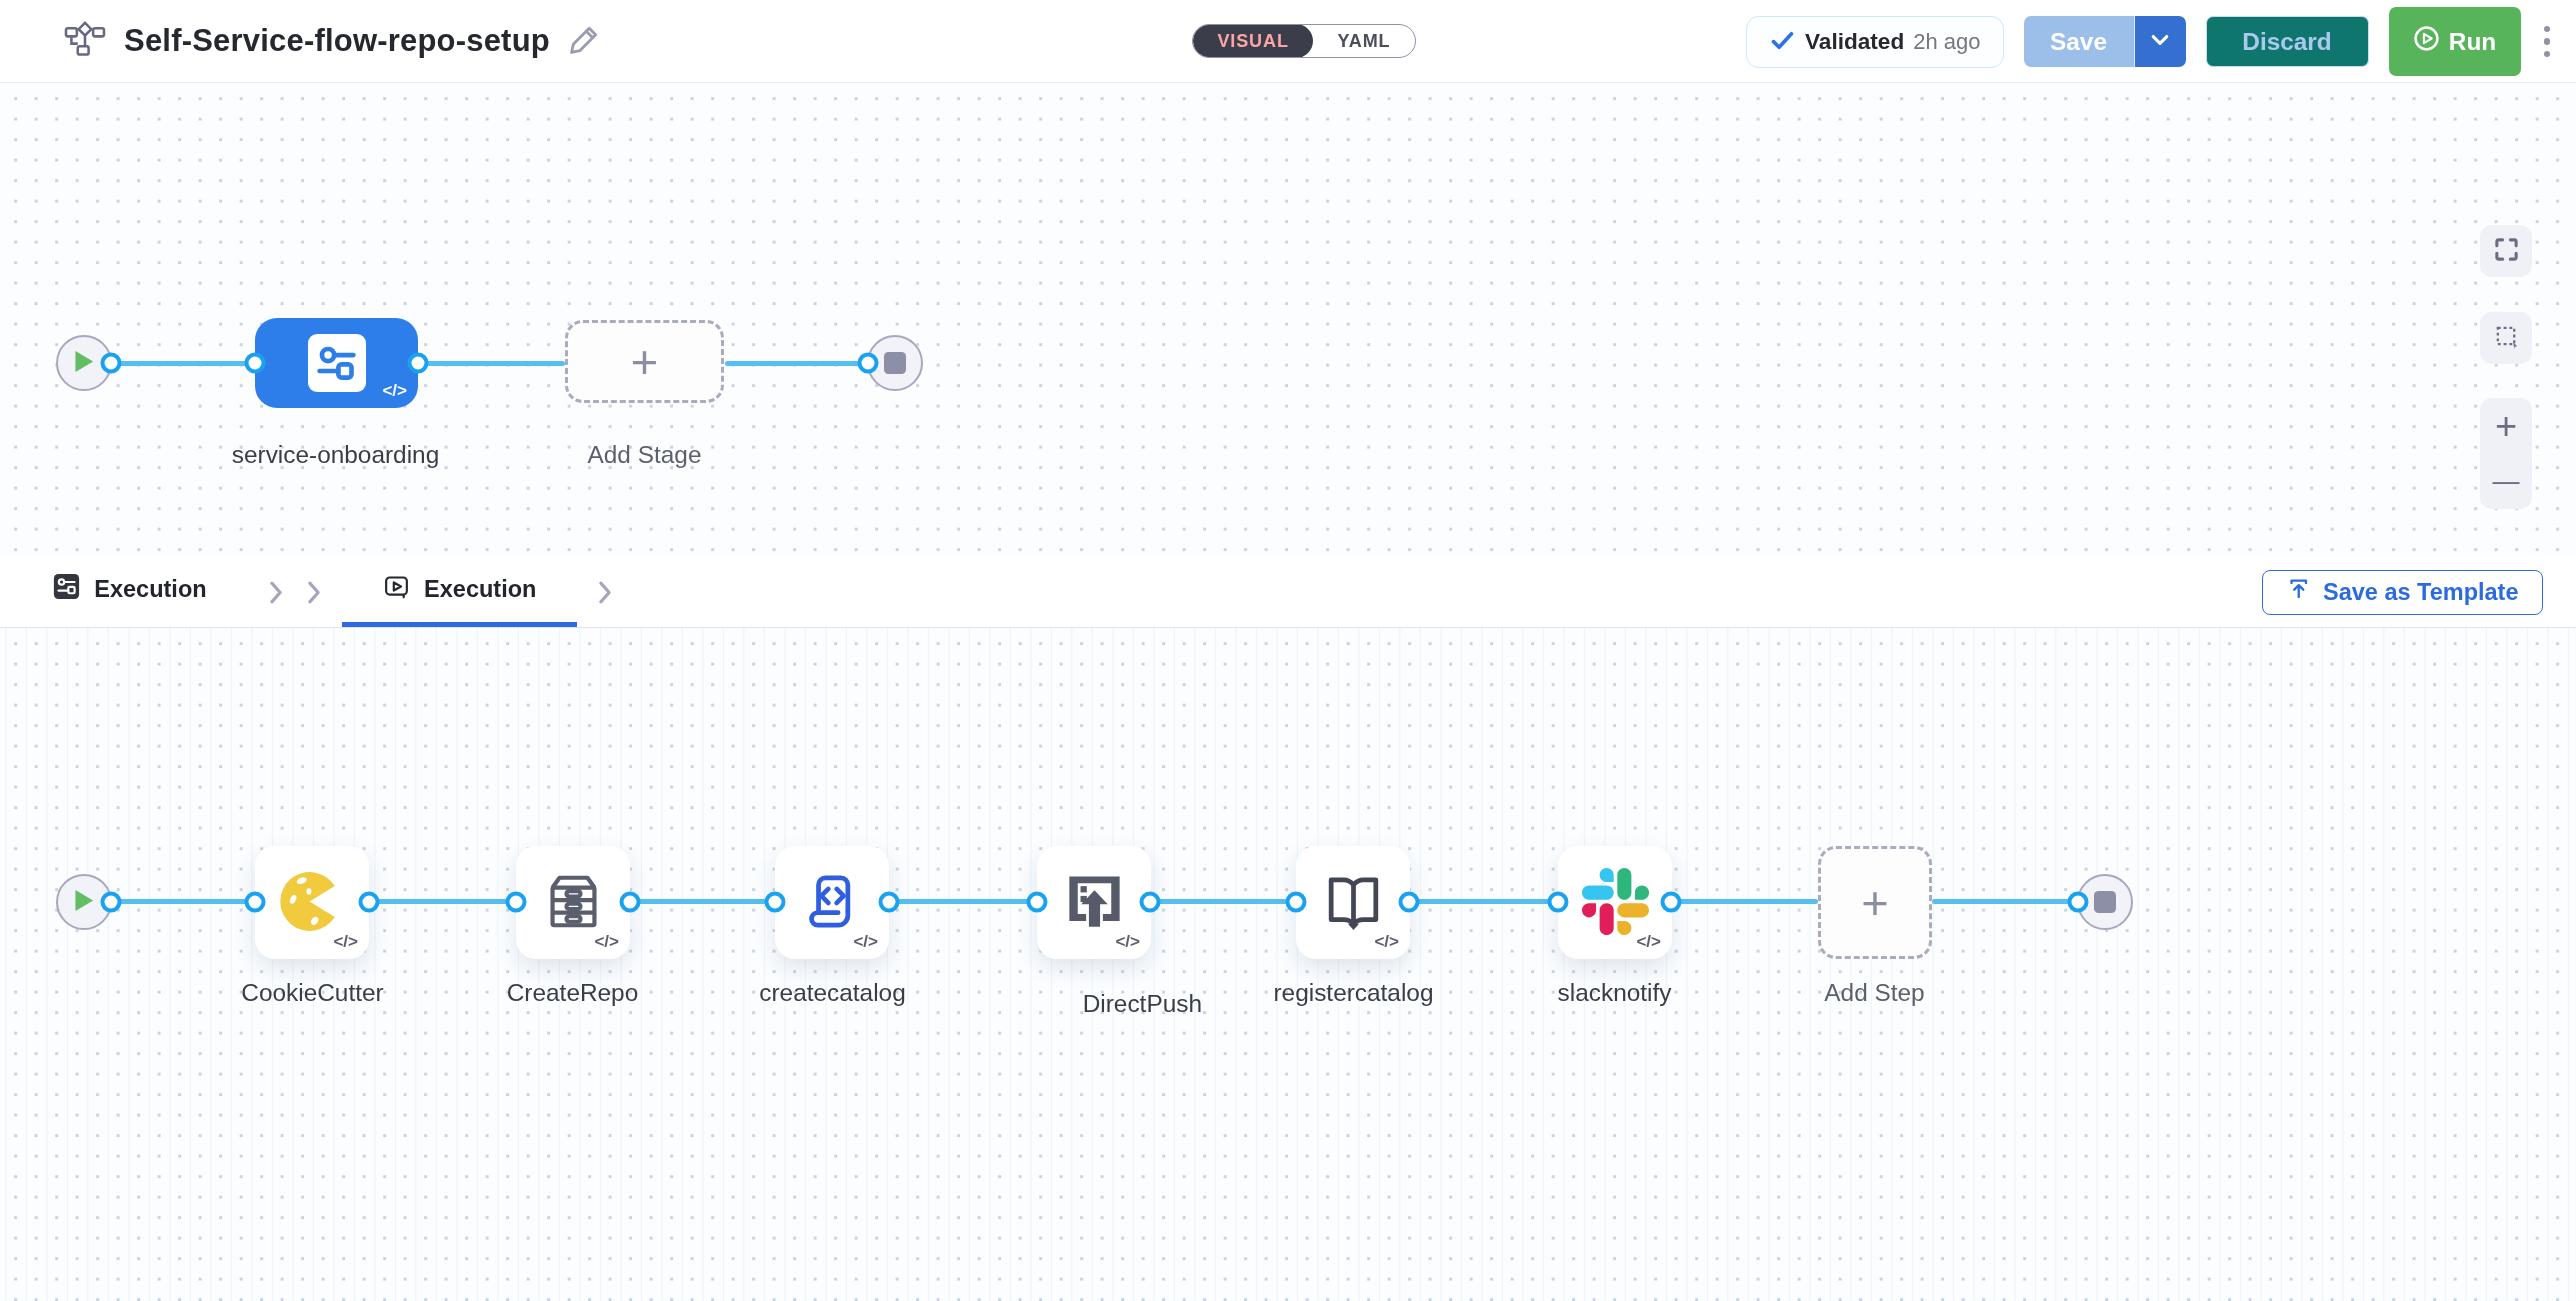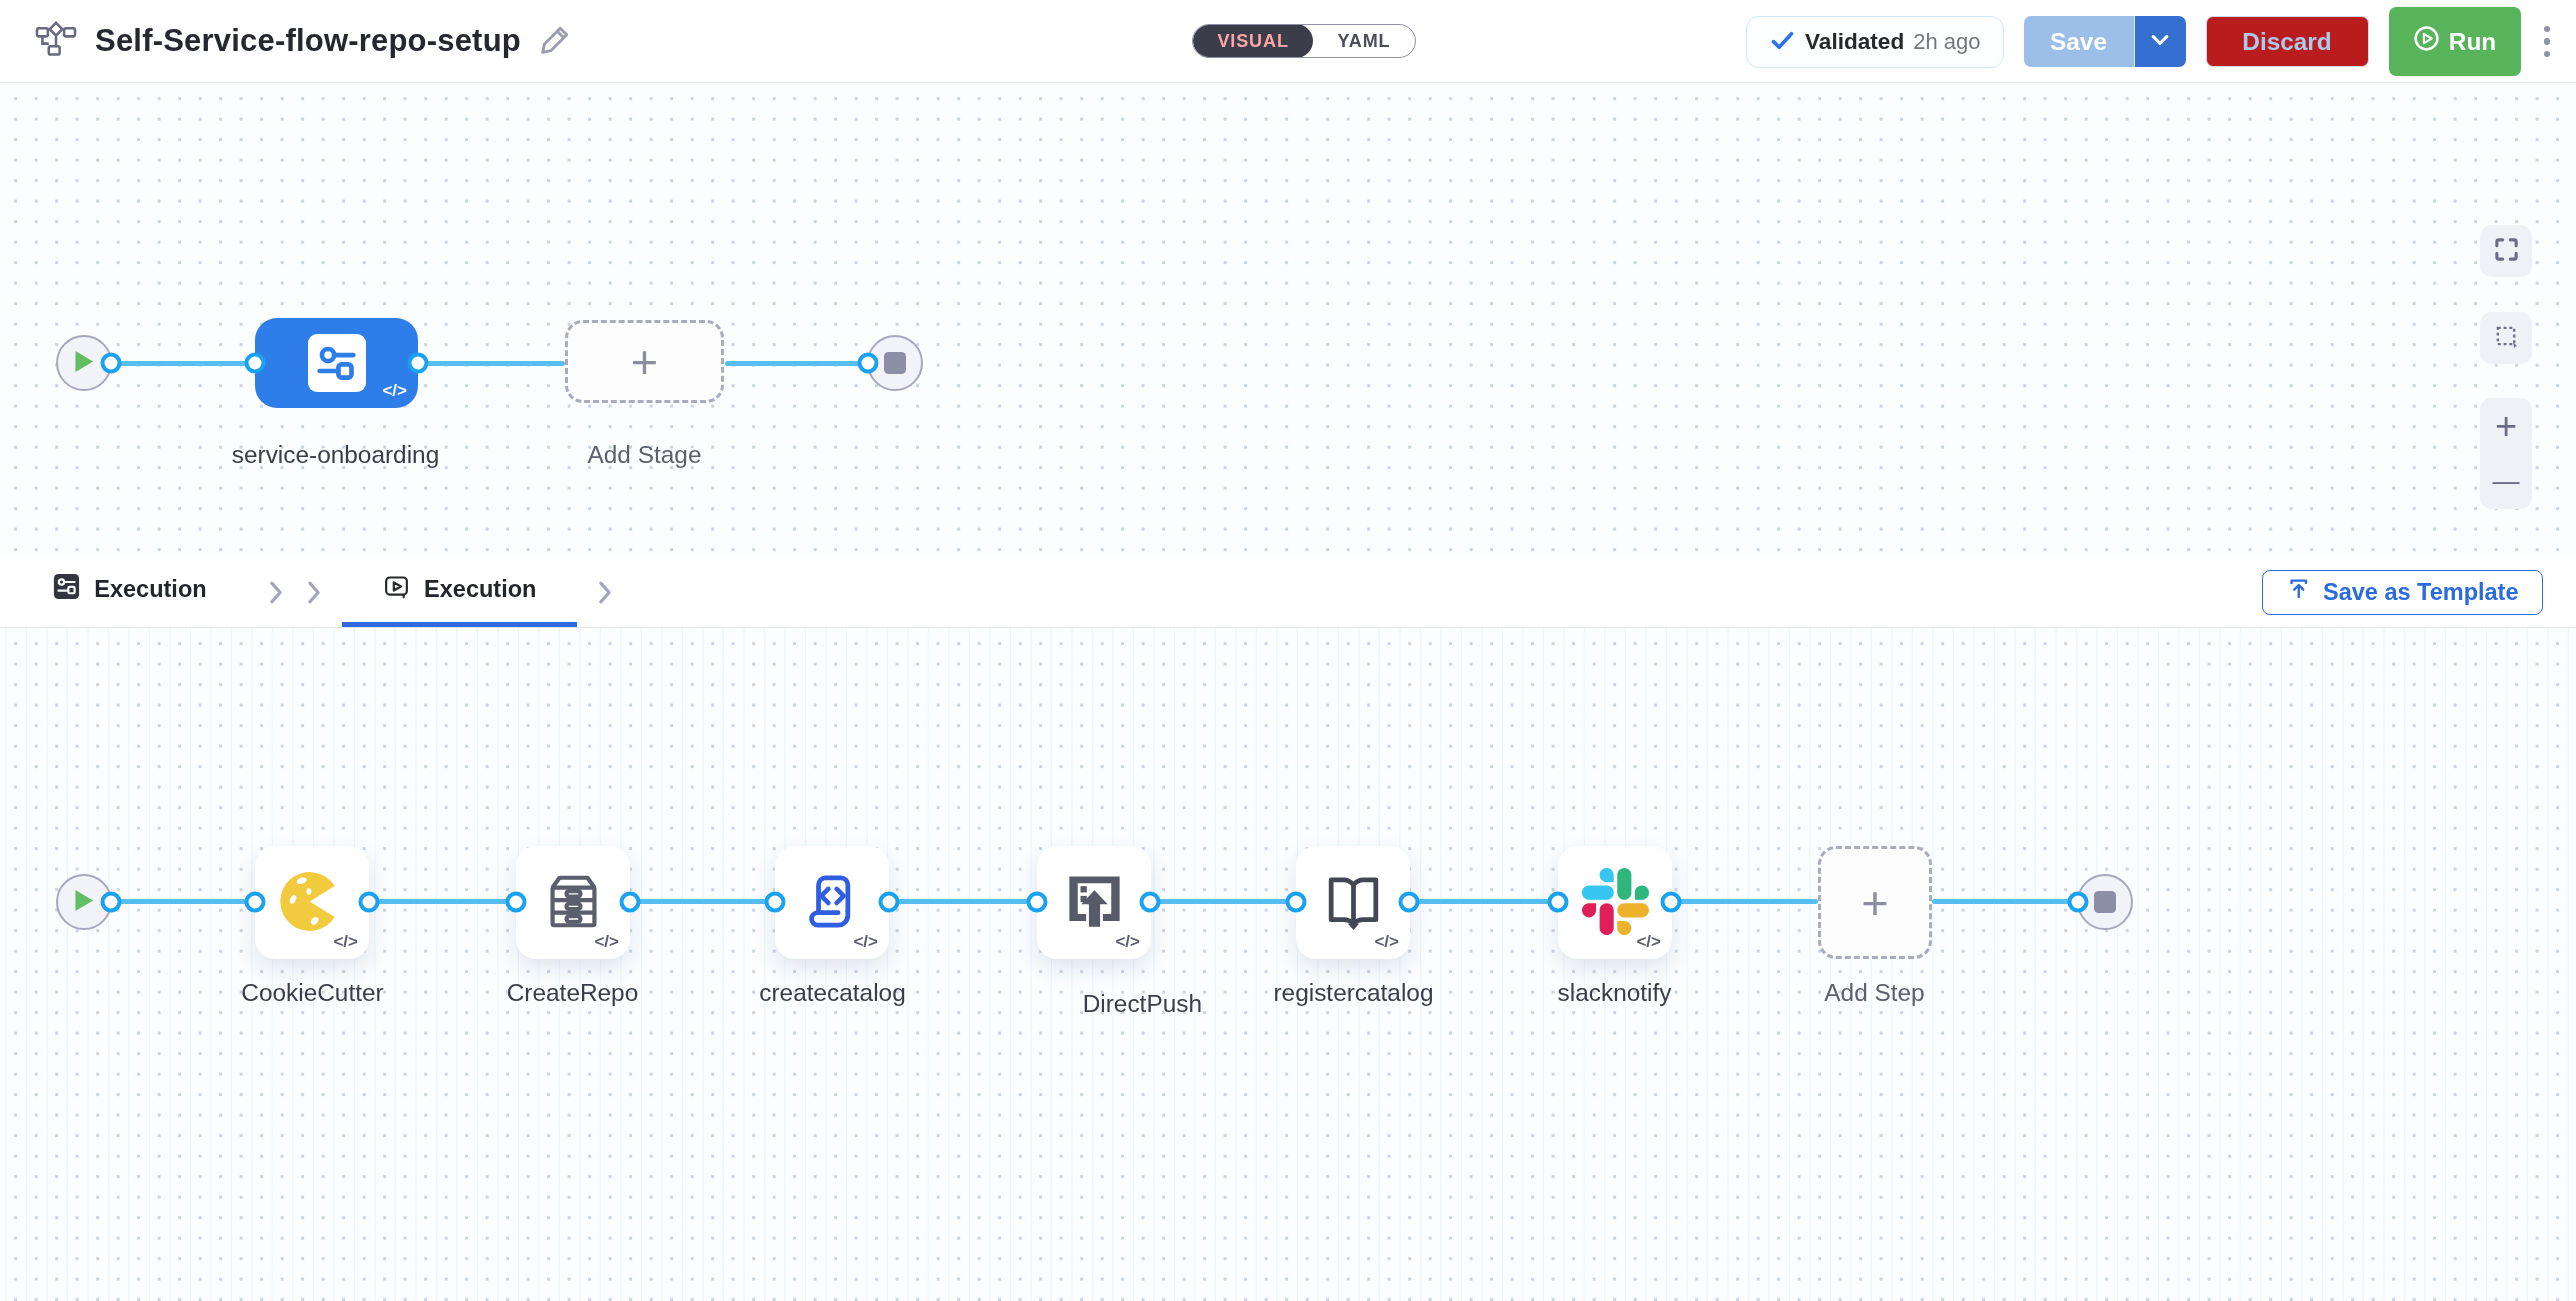--- a/index.html
+++ b/index.html
@@ -2,21 +2,21 @@
 <html style="font-size:14.5px"><head>
 <meta charset="utf-8">
 <style>
   * { margin:0; padding:0; box-sizing:border-box; }
   html,body { width:2576px; height:1302px; overflow:hidden; background:#fff;
     font-family:"Liberation Sans", sans-serif; }
 
   
   .header { position:relative; width:100%; height:83px; background:#fff;
     border-bottom:1.8px solid #e7e8ee; display:flex; align-items:center; }
-  .header-left { display:flex; align-items:center; gap:18px; padding-left:35px;text-align:right; }
+  .header-left { display:flex; align-items:center; gap:18px; padding-left:64px;text-align:right; }
   .page-title { font-size:31px; font-weight:700; color:#25282f; letter-spacing:0.2px; }
   .icon-btn { background:none; border:none; cursor:pointer; display:flex; align-items:center; }
 
   .mode-toggle { position:absolute; left:1192px; top:50%; transform:translateY(-50%);
     display:flex; align-items:center; height:34px; border:1.8px solid #8f91a6;
     border-radius:18px; background:#fff; overflow:hidden; }
   .mode-seg { height:34px; margin:-1.8px 0; display:flex; align-items:center; padding:0 24.4px;
     font-size:18px; font-weight:700; letter-spacing:0.9px; cursor:pointer; border:none; background:transparent; }
   .mode-seg.active { background:#3b3e4a; color:#fca5a5; border-radius:18px; }
   .mode-seg.inactive { color:#4c4e59; }
@@ -26,21 +26,21 @@
   .validated-badge { display:flex; align-items:center; gap:9px; height:52px;
     padding:0 22px; background:#fcfeff; border:1.8px solid #cfe8f7; border-radius:12.7px; }
   .validated-label { font-size:22.6px; font-weight:700; color:#26282e; }
   .validated-time { font-size:22px; color:#74777f; }
 
   .save-split { display:flex; height:51px; border-radius:7.2px; overflow:hidden; }
   .save-main { width:110px; background:#9cbfe9; color:#fff; font-size:24.4px; font-weight:700;
     border:none; cursor:default; }
   .save-caret { width:52px; background:#3570d1; border:none; border-left:1.8px solid rgba(255,255,255,.85);
     display:flex; align-items:center; justify-content:center; cursor:pointer; }
-  .discard-btn { height:51px; width:163px; background:#b91c1c; border:1.8px solid #c9dcf4;
+  .discard-btn { height:51px; width:163px; background:#0f766e; border:1.8px solid #c9dcf4;
     border-radius:7.2px; color:#abc8ee; font-size:24.4px; font-weight:700; cursor:default; }
   .run-btn { height:69px; width:132px; background:#57b45a; border:none; border-radius:7.2px;
     color:#fff; font-size:24.4px; font-weight:700; cursor:pointer;
     display:flex; align-items:center; justify-content:center; gap:9px; }
   .kebab { display:flex; flex-direction:column; gap:6.3px; padding:5.4px 3.6px; background:none; border:none; cursor:pointer; }
   .kebab i { width:6.3px; height:6.3px; border-radius:50%; background:#8f93a4; }
 
   
   .canvas { position:relative; width:100%;
     background-color:#fbfdff;

